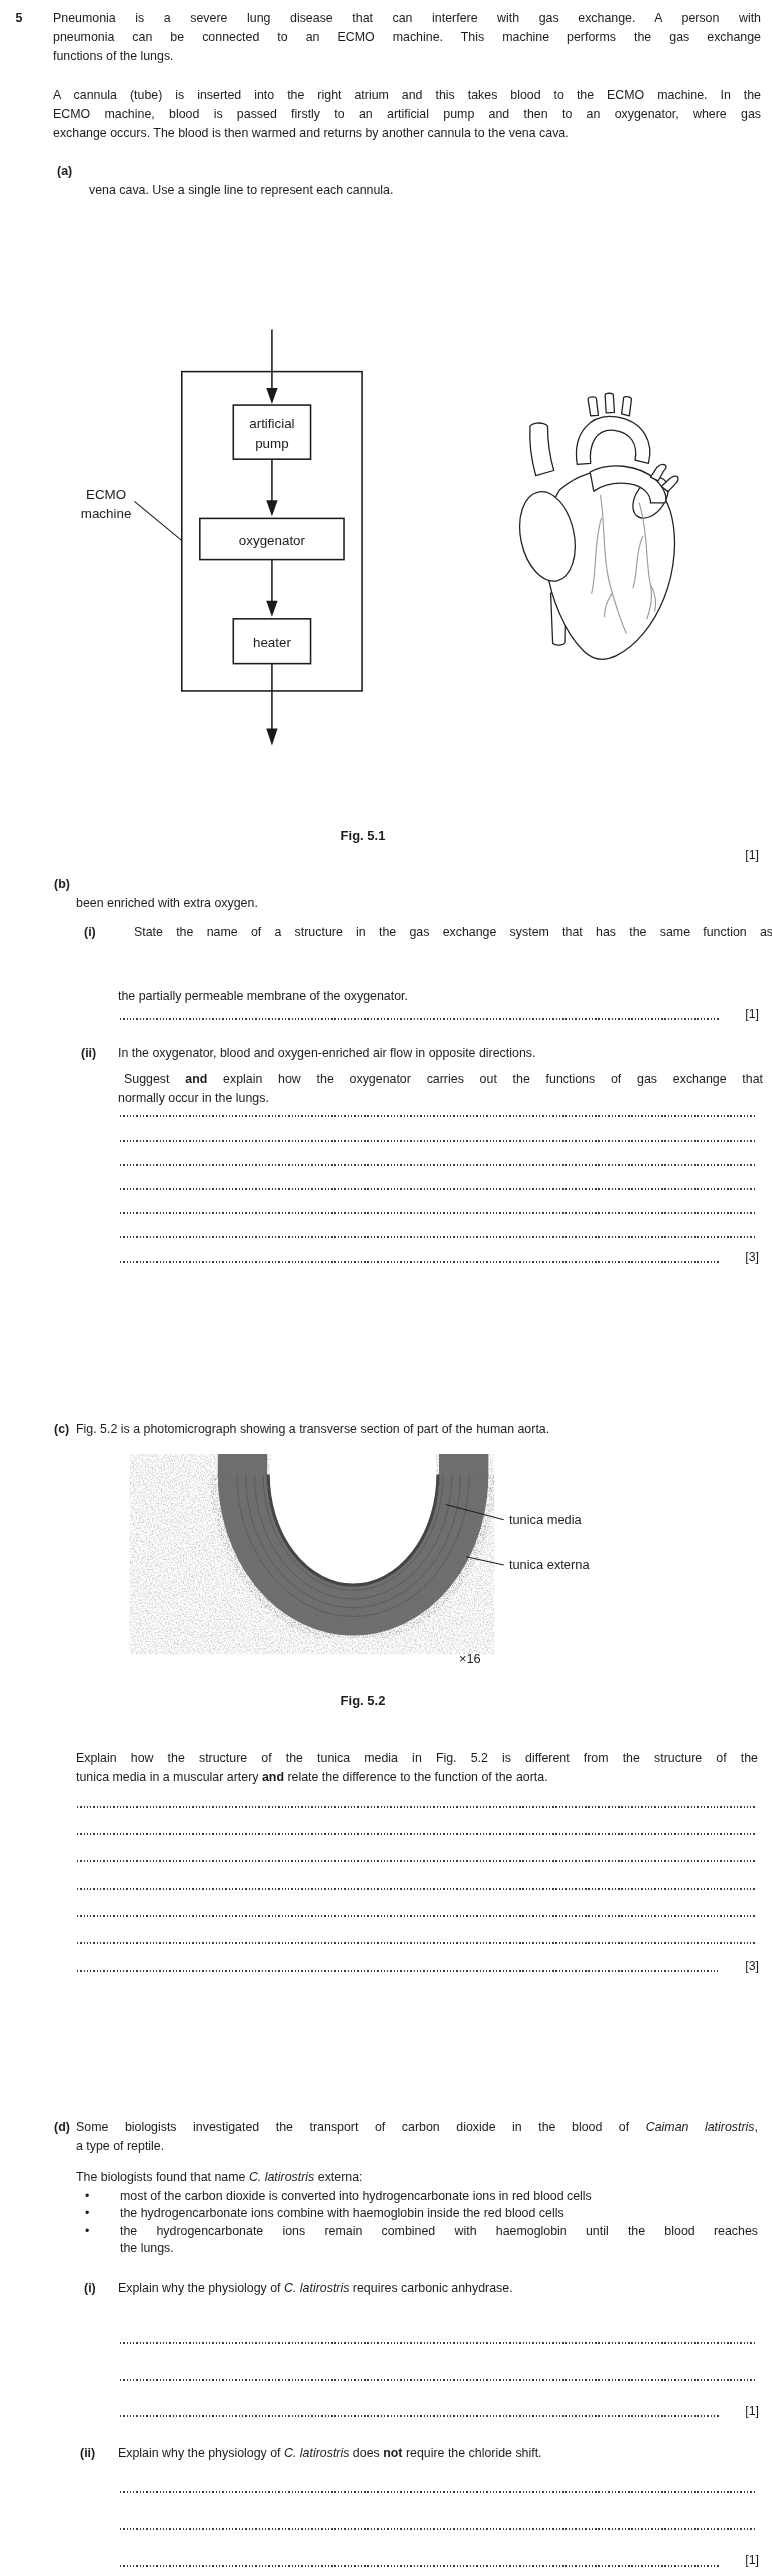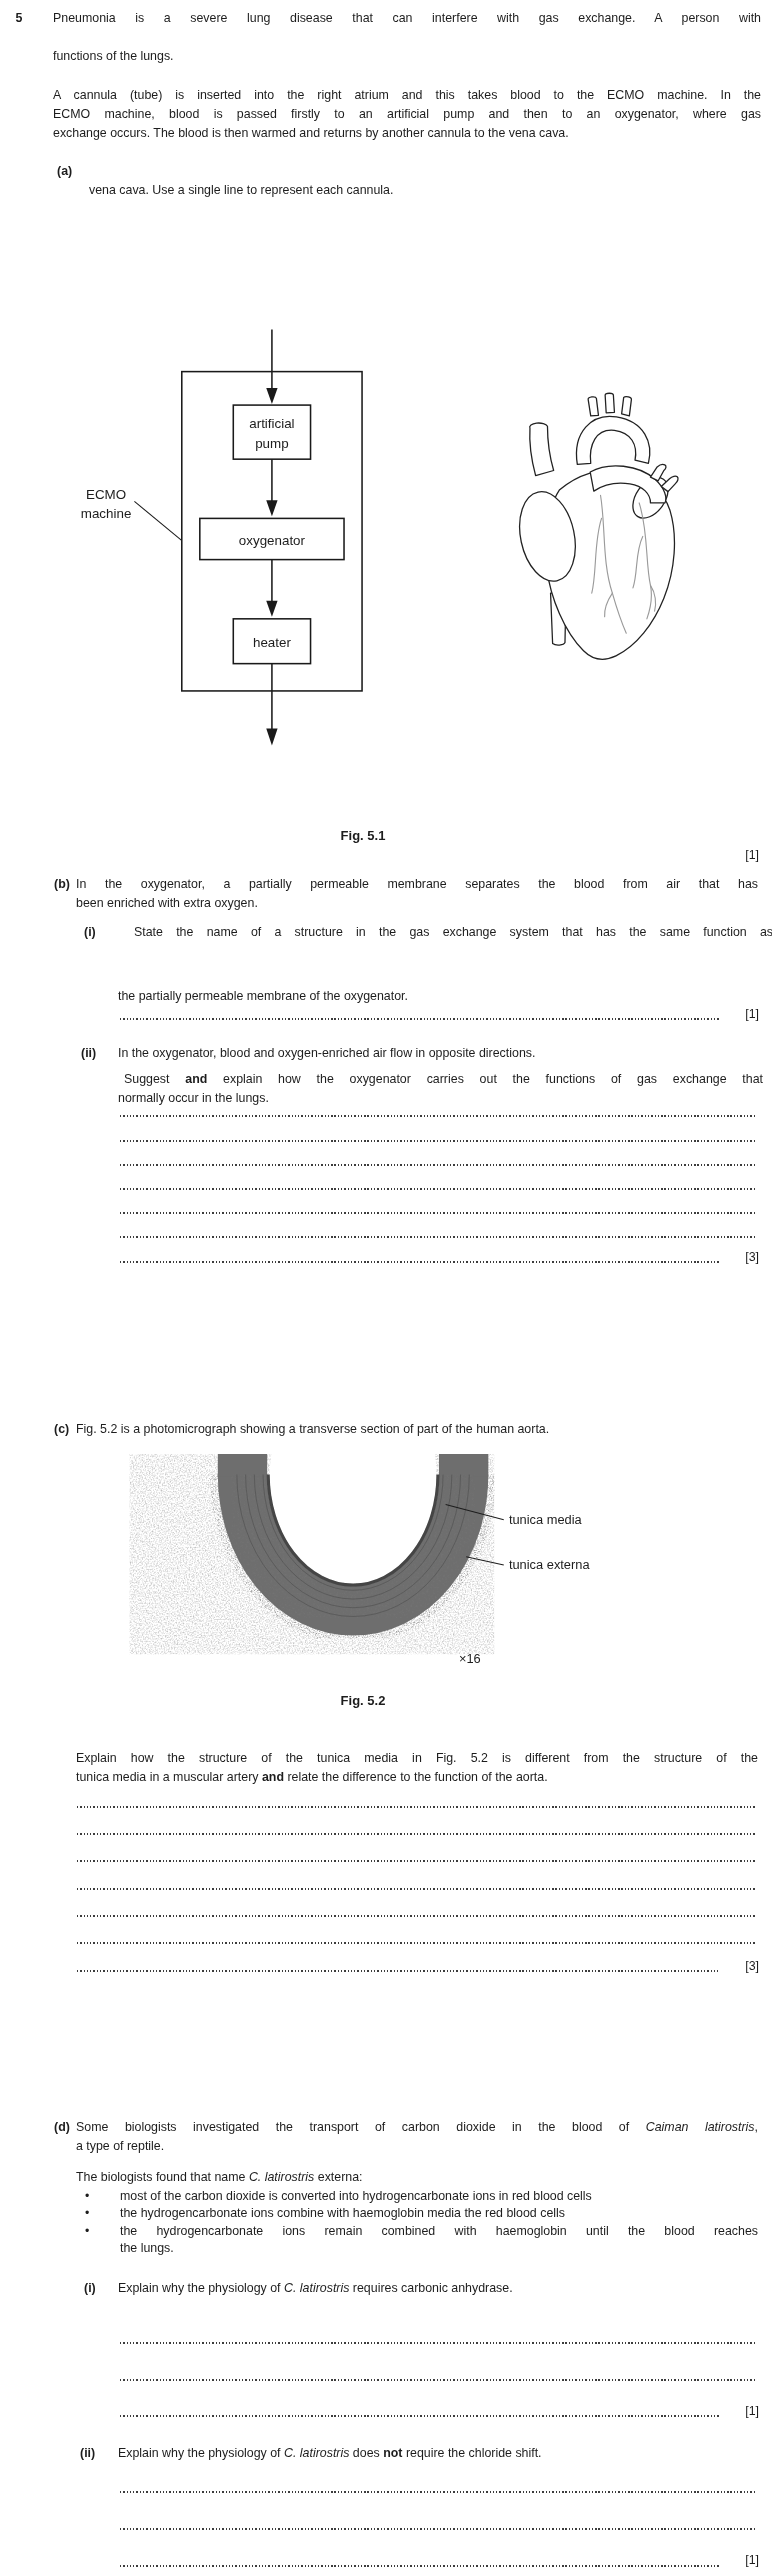--- a/index.html
+++ b/index.html
@@ -15,20 +15,21 @@
         background-image:repeating-linear-gradient(to right,#3c3c3c 0 1.3px,transparent 1.3px 3.3px);}
   svg text{font-family:"Liberation Sans",sans-serif;fill:#1d1d1d;}
 </style>
 </head>
 <body>
 
 <div class="page">
 
   <div class="tline b" style="left:15.5px;top:10.3px;">5</div>
   <div class="tline j" style="left:53px;top:10.3px;width:708px;">Pneumonia is a severe lung disease that can interfere with gas exchange. A person with</div>
+  <div class="tline j" style="left:53px;top:29px;width:708px;">pneumonia can be connected to an ECMO machine. This machine performs the gas exchange</div>
   <div class="tline" style="left:53px;top:48px;">functions of the lungs.</div>
 
   <div class="tline j" style="left:53px;top:87px;width:708px;">A cannula (tube) is inserted into the right atrium and this takes blood to the ECMO machine. In the</div>
   <div class="tline j" style="left:53px;top:106px;width:708px;">ECMO machine, blood is passed firstly to an artificial pump and then to an oxygenator, where gas</div>
   <div class="tline" style="left:53px;top:125px;">exchange occurs. The blood is then warmed and returns by another cannula to the vena cava.</div>
 
   <div class="tline b" style="left:57px;top:163px;">(a)</div>
   <div class="tline" style="left:89px;top:182px;">vena cava. Use a single line to represent each cannula.</div>
 
   <svg style="position:absolute;left:52px;top:325px;" width="685" height="428" viewBox="100 630 1330 830">
@@ -90,21 +91,20 @@
         <path d="M 1188 1150 C 1178 1165 1172 1182 1173 1196"></path>
         <path d="M 1262 1135 C 1272 1150 1274 1170 1270 1185"></path>
       </g>
     </g>
   </svg>
 
   <div class="caption" style="top:828px;">Fig. 5.1</div>
   <div class="marks" style="top:848px;">[1]</div>
 
   <div class="tline b" style="left:54px;top:876px;">(b)</div>
-  <div class="tline j" style="left:76px;top:876px;width:682px;">In the oxygenator, a partially permeable membrane separates the blood from air that has</div>
   <div class="tline" style="left:76px;top:895px;">been enriched with extra oxygen.</div>
 
   <div class="tline b" style="left:84px;top:924px;">(i)</div>
   <div class="tline j" style="left:118px;top:924px;width:639px;margin-left:16px;">State the name of a structure in the gas exchange system that has the same function as</div>
   <div class="tline" style="left:118px;top:988px;">the partially permeable membrane of the oxygenator.</div>
   <div class="dots" style="left:120px;top:1018px;width:600px;"></div>
   <div class="marks" style="top:1007px;">[1]</div>
 
   <div class="tline b" style="left:81px;top:1045px;">(ii)</div>
   <div class="tline" style="left:118px;top:1045px;">In the oxygenator, blood and oxygen-enriched air flow in opposite directions.</div>
@@ -180,21 +180,21 @@
   <div class="marks" style="top:1959px;">[3]</div>
 
   <div class="tline b" style="left:54px;top:2119px;">(d)</div>
   <div class="tline j" style="left:76px;top:2119px;width:682px;"><span>Some biologists investigated the transport of carbon dioxide in the blood of </span><span class="i">Caiman latirostris</span><span>,</span></div>
   <div class="tline" style="left:76px;top:2138px;">a type of reptile.</div>
   <div class="tline" style="left:76px;top:2169px;"><span>The biologists found that name </span><span class="i">C. latirostris</span><span> externa:</span></div>
 
   <div class="tline" style="left:85px;top:2188px;">•</div>
   <div class="tline" style="left:120px;top:2188px;">most of the carbon dioxide is converted into hydrogencarbonate ions in red blood cells</div>
   <div class="tline" style="left:85px;top:2205px;">•</div>
-  <div class="tline" style="left:120px;top:2205px;">the hydrogencarbonate ions combine with haemoglobin media the red blood cells</div>
+  <div class="tline" style="left:120px;top:2205px;">the hydrogencarbonate ions combine with haemoglobin inside the red blood cells</div>
   <div class="tline" style="left:85px;top:2223px;">•</div>
   <div class="tline j" style="left:120px;top:2223px;width:638px;">the hydrogencarbonate ions remain combined with haemoglobin until the blood reaches</div>
   <div class="tline" style="left:120px;top:2240px;">the lungs.</div>
 
   <div class="tline b" style="left:84px;top:2280px;">(i)</div>
   <div class="tline" style="left:118px;top:2280px;"><span>Explain why the physiology of </span><span class="i">C. latirostris</span><span> requires carbonic anhydrase.</span></div>
   <div class="dots" style="left:120px;top:2342px;width:637px;"></div>
   <div class="dots" style="left:120px;top:2379px;width:637px;"></div>
   <div class="dots" style="left:120px;top:2415px;width:600px;"></div>
   <div class="marks" style="top:2404px;">[1]</div>

